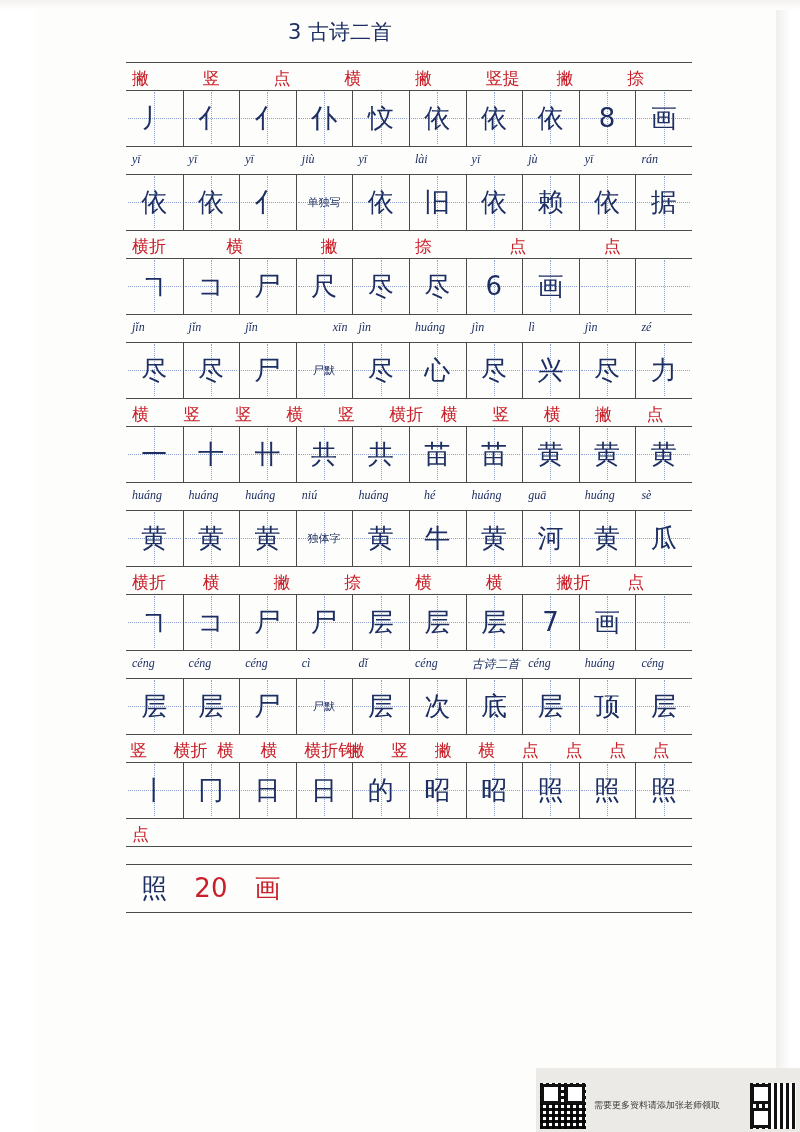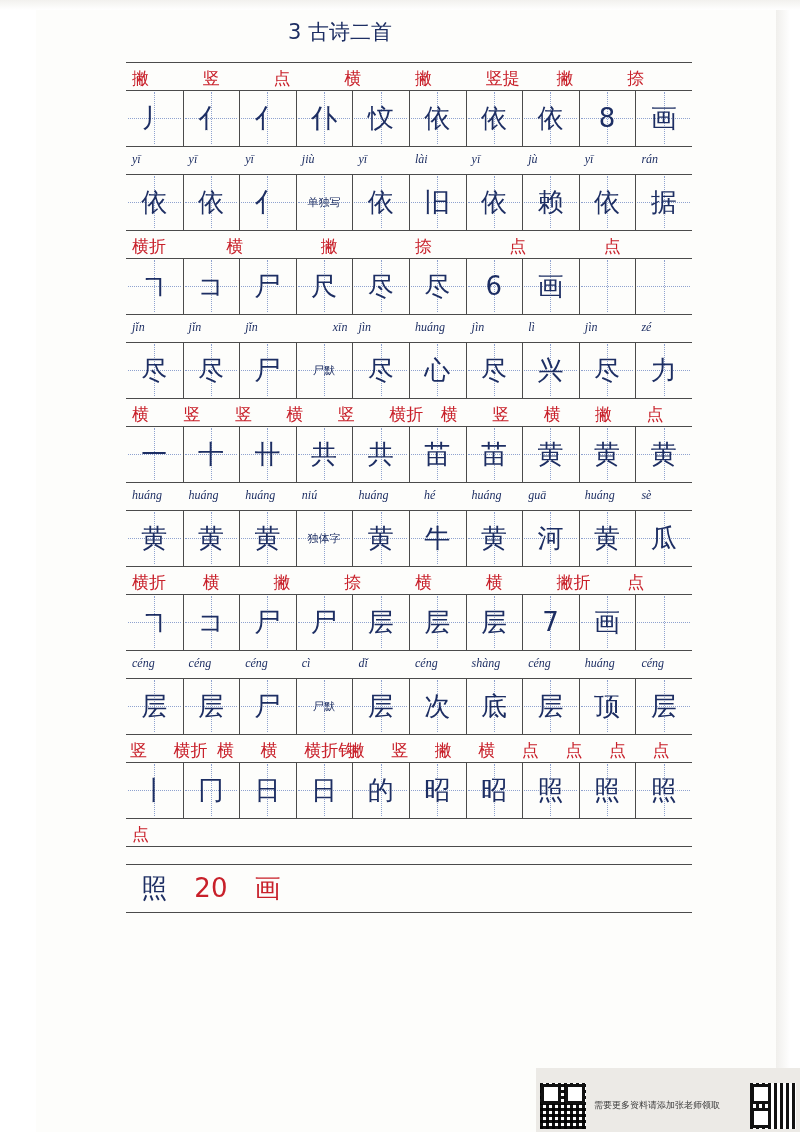--- a/index.html
+++ b/index.html
@@ -812,21 +812,21 @@
       <div class="cell" style="left: 452.8px; top: 532px; width: 56.6px; height: 56px;">
         <div class="glyph hw">画</div>
       </div>
       <div class="hline" style="top: 588px;"></div>
       <div class="pinyin-item pinyin" style="left: 6px; top: 594px;">céng</div>
       <div class="pinyin-item pinyin" style="left: 62.6px; top: 594px;">céng</div>
       <div class="pinyin-item pinyin" style="left: 119.2px; top: 594px;">céng</div>
       <div class="pinyin-item pinyin" style="left: 175.8px; top: 594px;">cì</div>
       <div class="pinyin-item pinyin" style="left: 232.4px; top: 594px;">dǐ</div>
       <div class="pinyin-item pinyin" style="left: 289px; top: 594px;">céng</div>
-      <div class="pinyin-item pinyin" style="left: 345.6px; top: 594px;">shàng</div>
+      <div class="pinyin-item pinyin" style="left: 345.6px; top: 594px;">古诗二首</div>
       <div class="pinyin-item pinyin" style="left: 402.2px; top: 594px;">céng</div>
       <div class="pinyin-item pinyin" style="left: 458.8px; top: 594px;">huáng</div>
       <div class="pinyin-item pinyin" style="left: 515.4px; top: 594px;">céng</div>
       <div class="hline" style="top: 616px;"></div>
       <div class="cell-guide" style="left: 0px; top: 616px; width: 56.6px; height: 56px;">
         <div class="gh"></div>
         <div class="gv"></div>
       </div>
       <div class="vline" style="left: 56.6px; top: 616px; height: 56px;"></div>
       <div class="cell-guide" style="left: 56.6px; top: 616px; width: 56.6px; height: 56px;">

